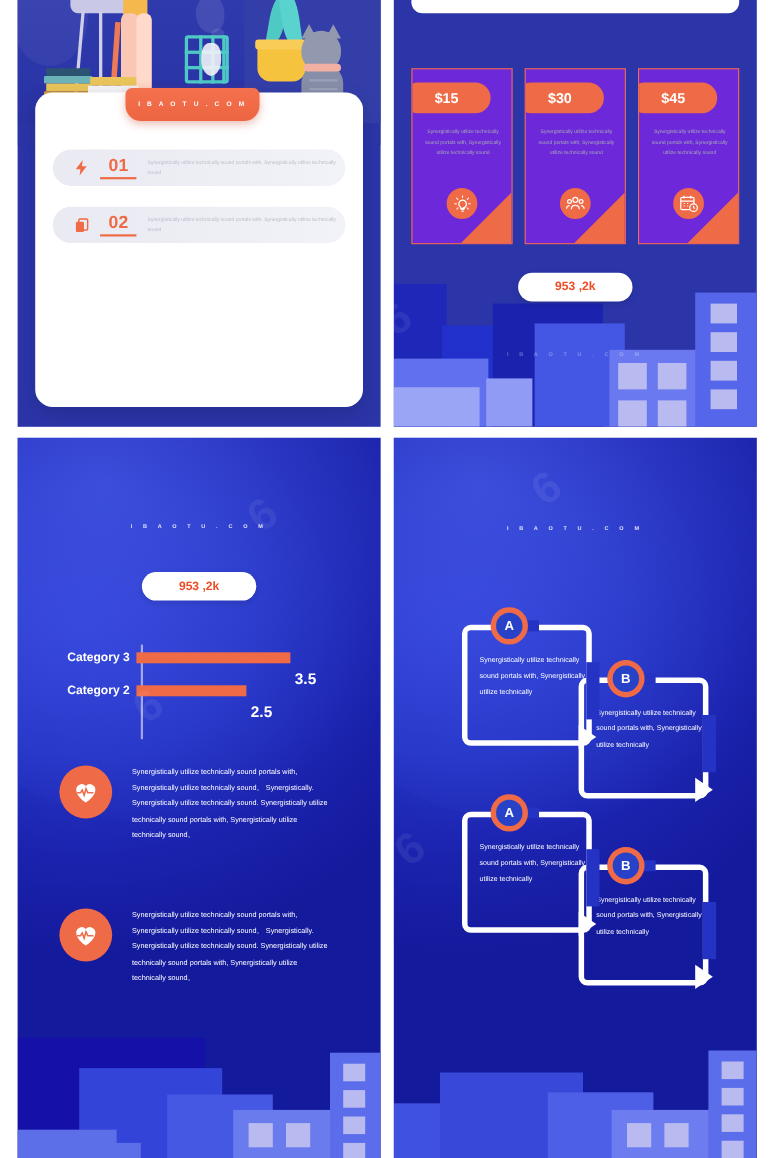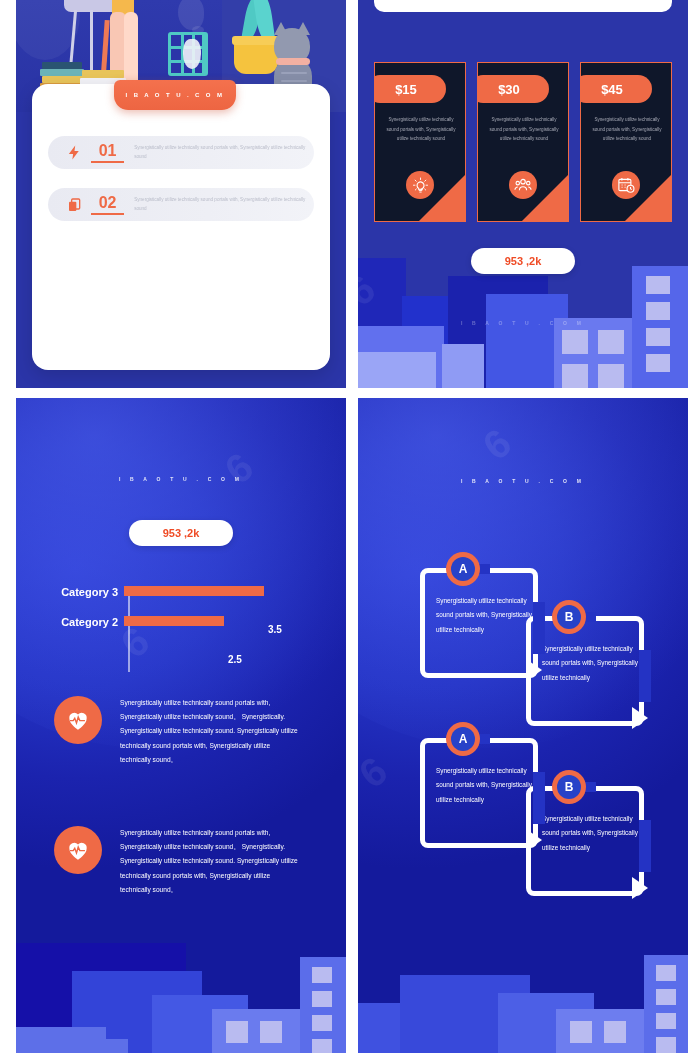--- a/index.html
+++ b/index.html
@@ -104,21 +104,21 @@
     width: 298px; height: 32px;
     background: #ffffff; border-radius: 10px;
   }
   .price-row {
     position: absolute; left: 16px; top: 62px;
     width: 298px; height: 160px;
     display: flex; justify-content: space-between;
   }
   .price-card {
     position: relative; width: 92px; height: 160px;
-    background: #0f172a;
+    background: #6d28d9;
     border: 1px solid #ef6a46;
     overflow: hidden;
   }
   .price-tag {
     position: absolute; left: -9px; top: 12px;
     width: 80px; height: 28px;
     background: #ef6a46;
     border-radius: 14px;
     display: flex; align-items: center; justify-content: center;
     color: #ffffff; font-size: 13px; font-weight: 700;
@@ -165,27 +165,27 @@
   }
   .watermark-dim {
     position: absolute; width: 100%; text-align: center;
     color: rgba(255,255,255,0.32);
     font-size: 5px; letter-spacing: 4.2px; font-weight: 700;
   }
 
   
   .chart { position: absolute; left: 26px; top: 188px; width: 290px; height: 86px; }
   .axis-line { position: absolute; left: 86px; top: 0; width: 1.5px; height: 86px; background: rgba(255,255,255,0.55); }
-  .bar-row { position: absolute; left: 0; width: 290px; height: 24px; display: flex; align-items: flex-start; }
+  .bar-row { position: absolute; left: 0; width: 290px; height: 24px; display: flex; align-items: center; }
   .bar-label {
     width: 82px; text-align: right; padding-right: 6px;
     color: #ffffff; font-size: 11px; font-weight: 700;
   }
   .bar-fill { height: 10px; background: #ef6a46; }
-  .bar-val { color: #ffffff; font-size: 10px; font-weight: 700; margin-left: 4px; margin-top: 38px; }
+  .bar-val { color: #ffffff; font-size: 14px; font-weight: 700; margin-left: 4px; margin-top: 38px; }
 
   .para-block { position: absolute; display: flex; align-items: flex-start; }
   .para-ic {
     width: 48px; height: 48px; border-radius: 50%;
     background: #ef6a46; flex: 0 0 48px;
     display: flex; align-items: center; justify-content: center;
   }
   .para-tx {
     margin-left: 18px; width: 182px;
     color: #ffffff; font-size: 6.6px; line-height: 2.15;

